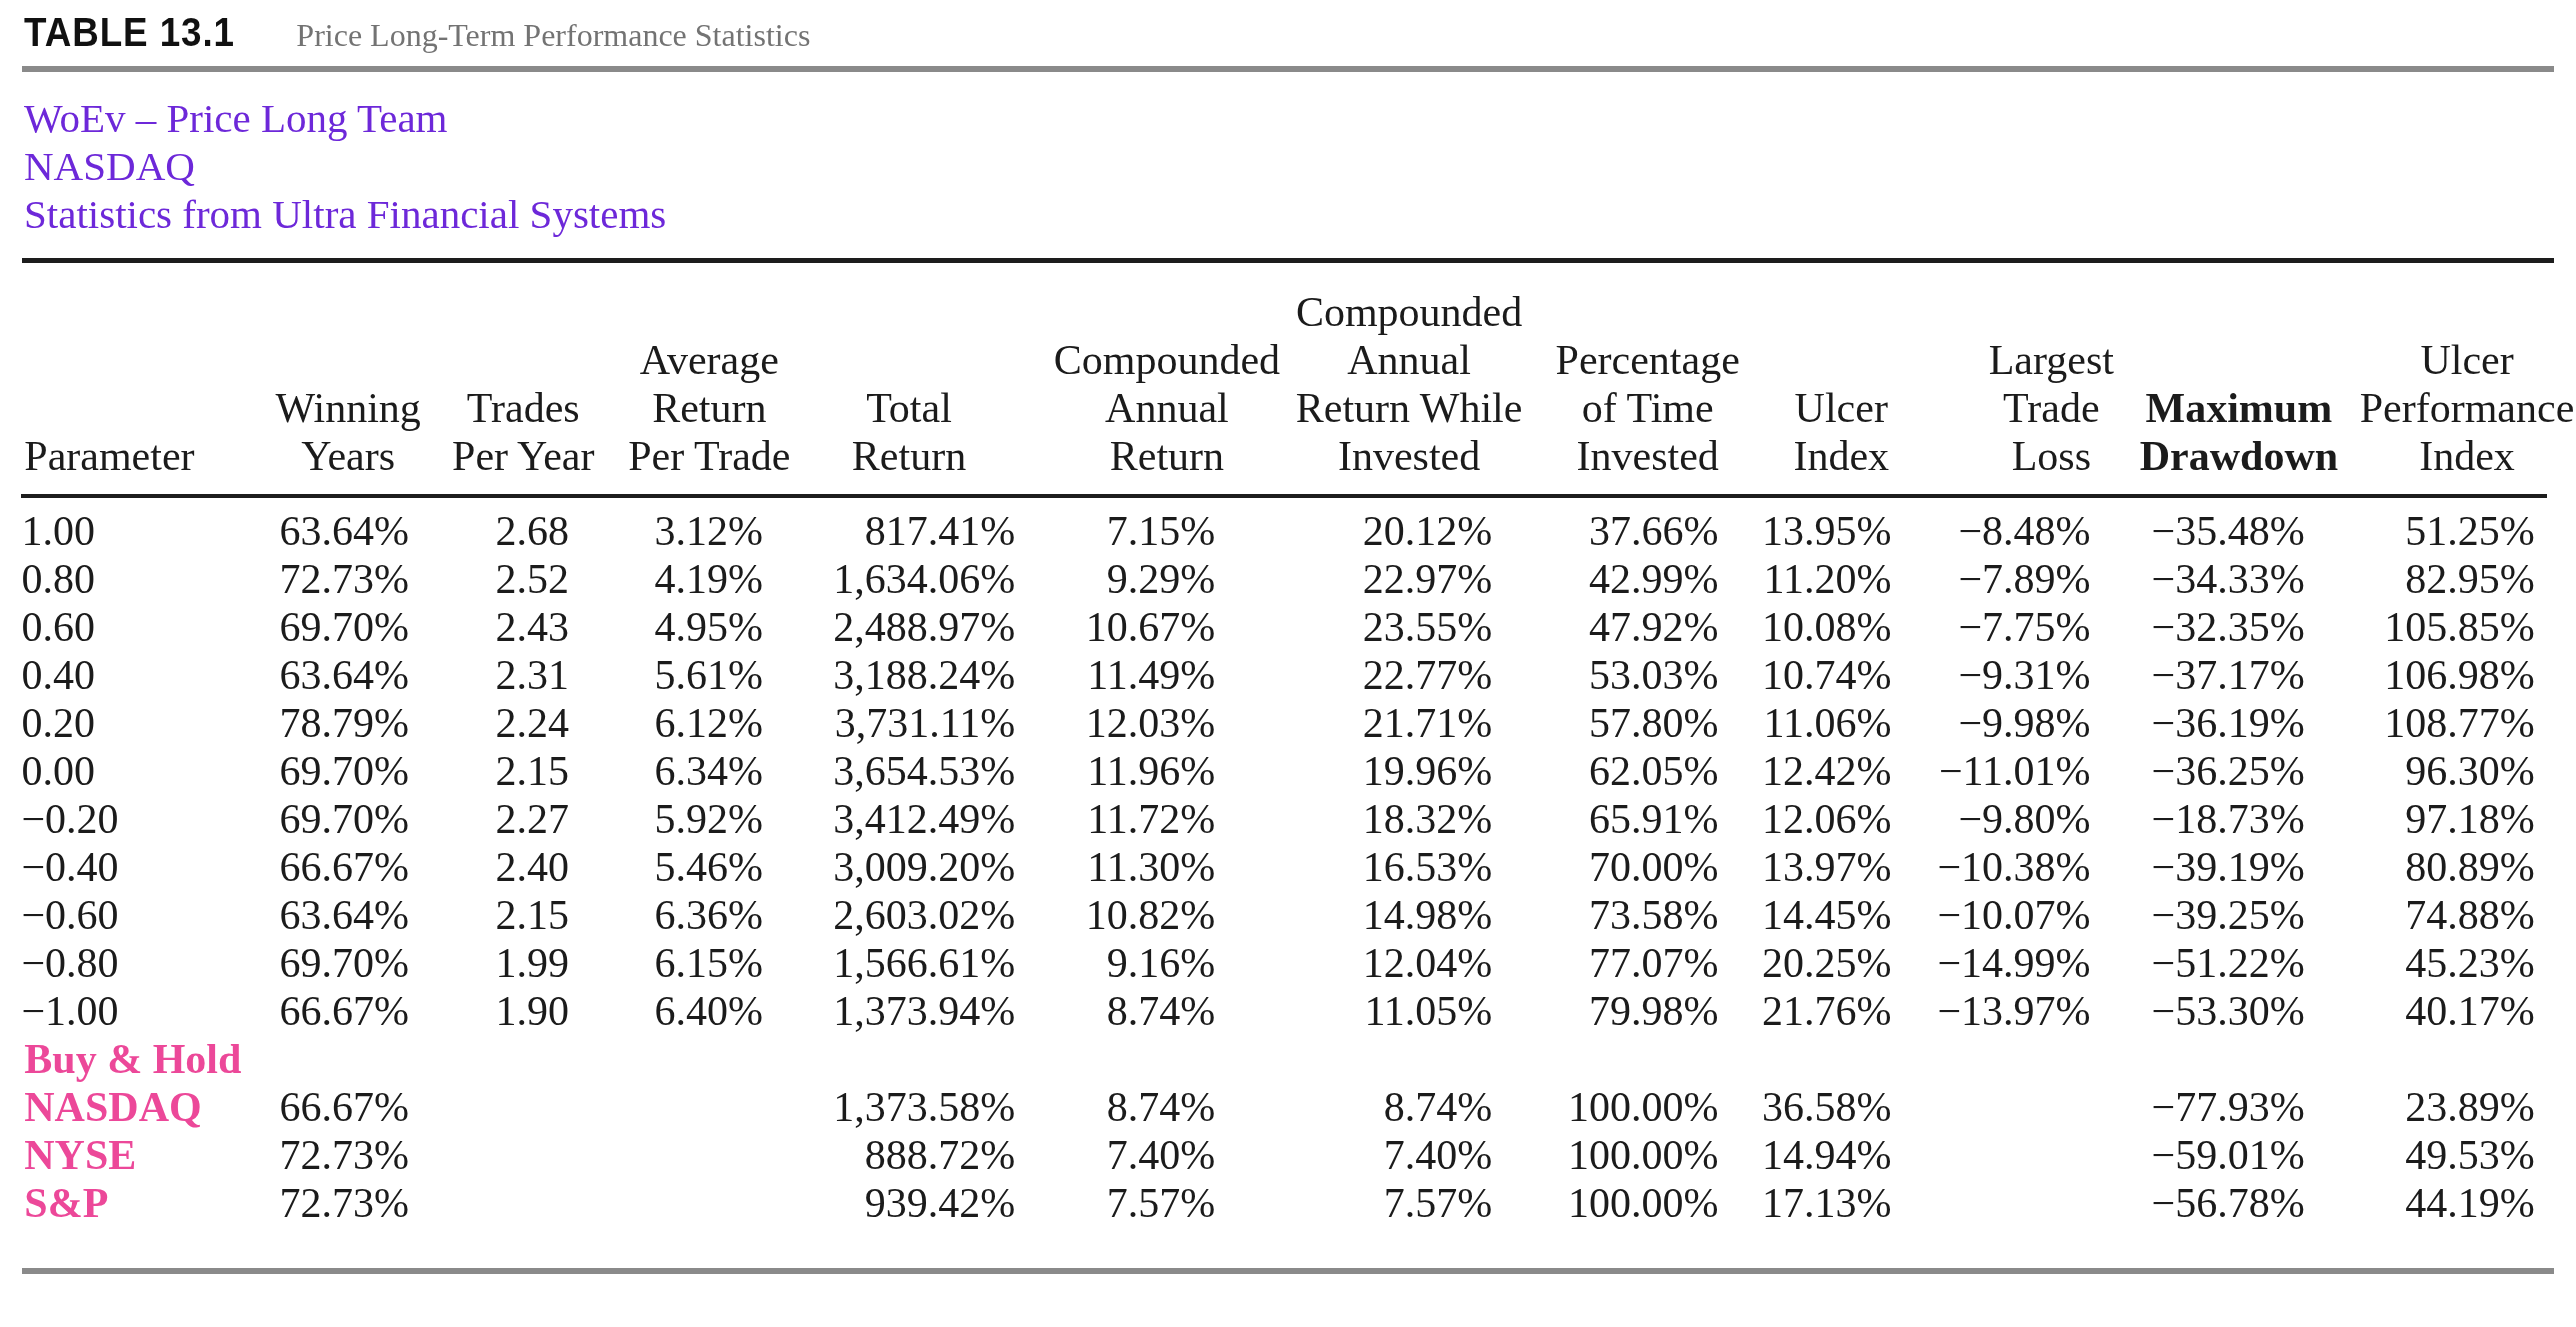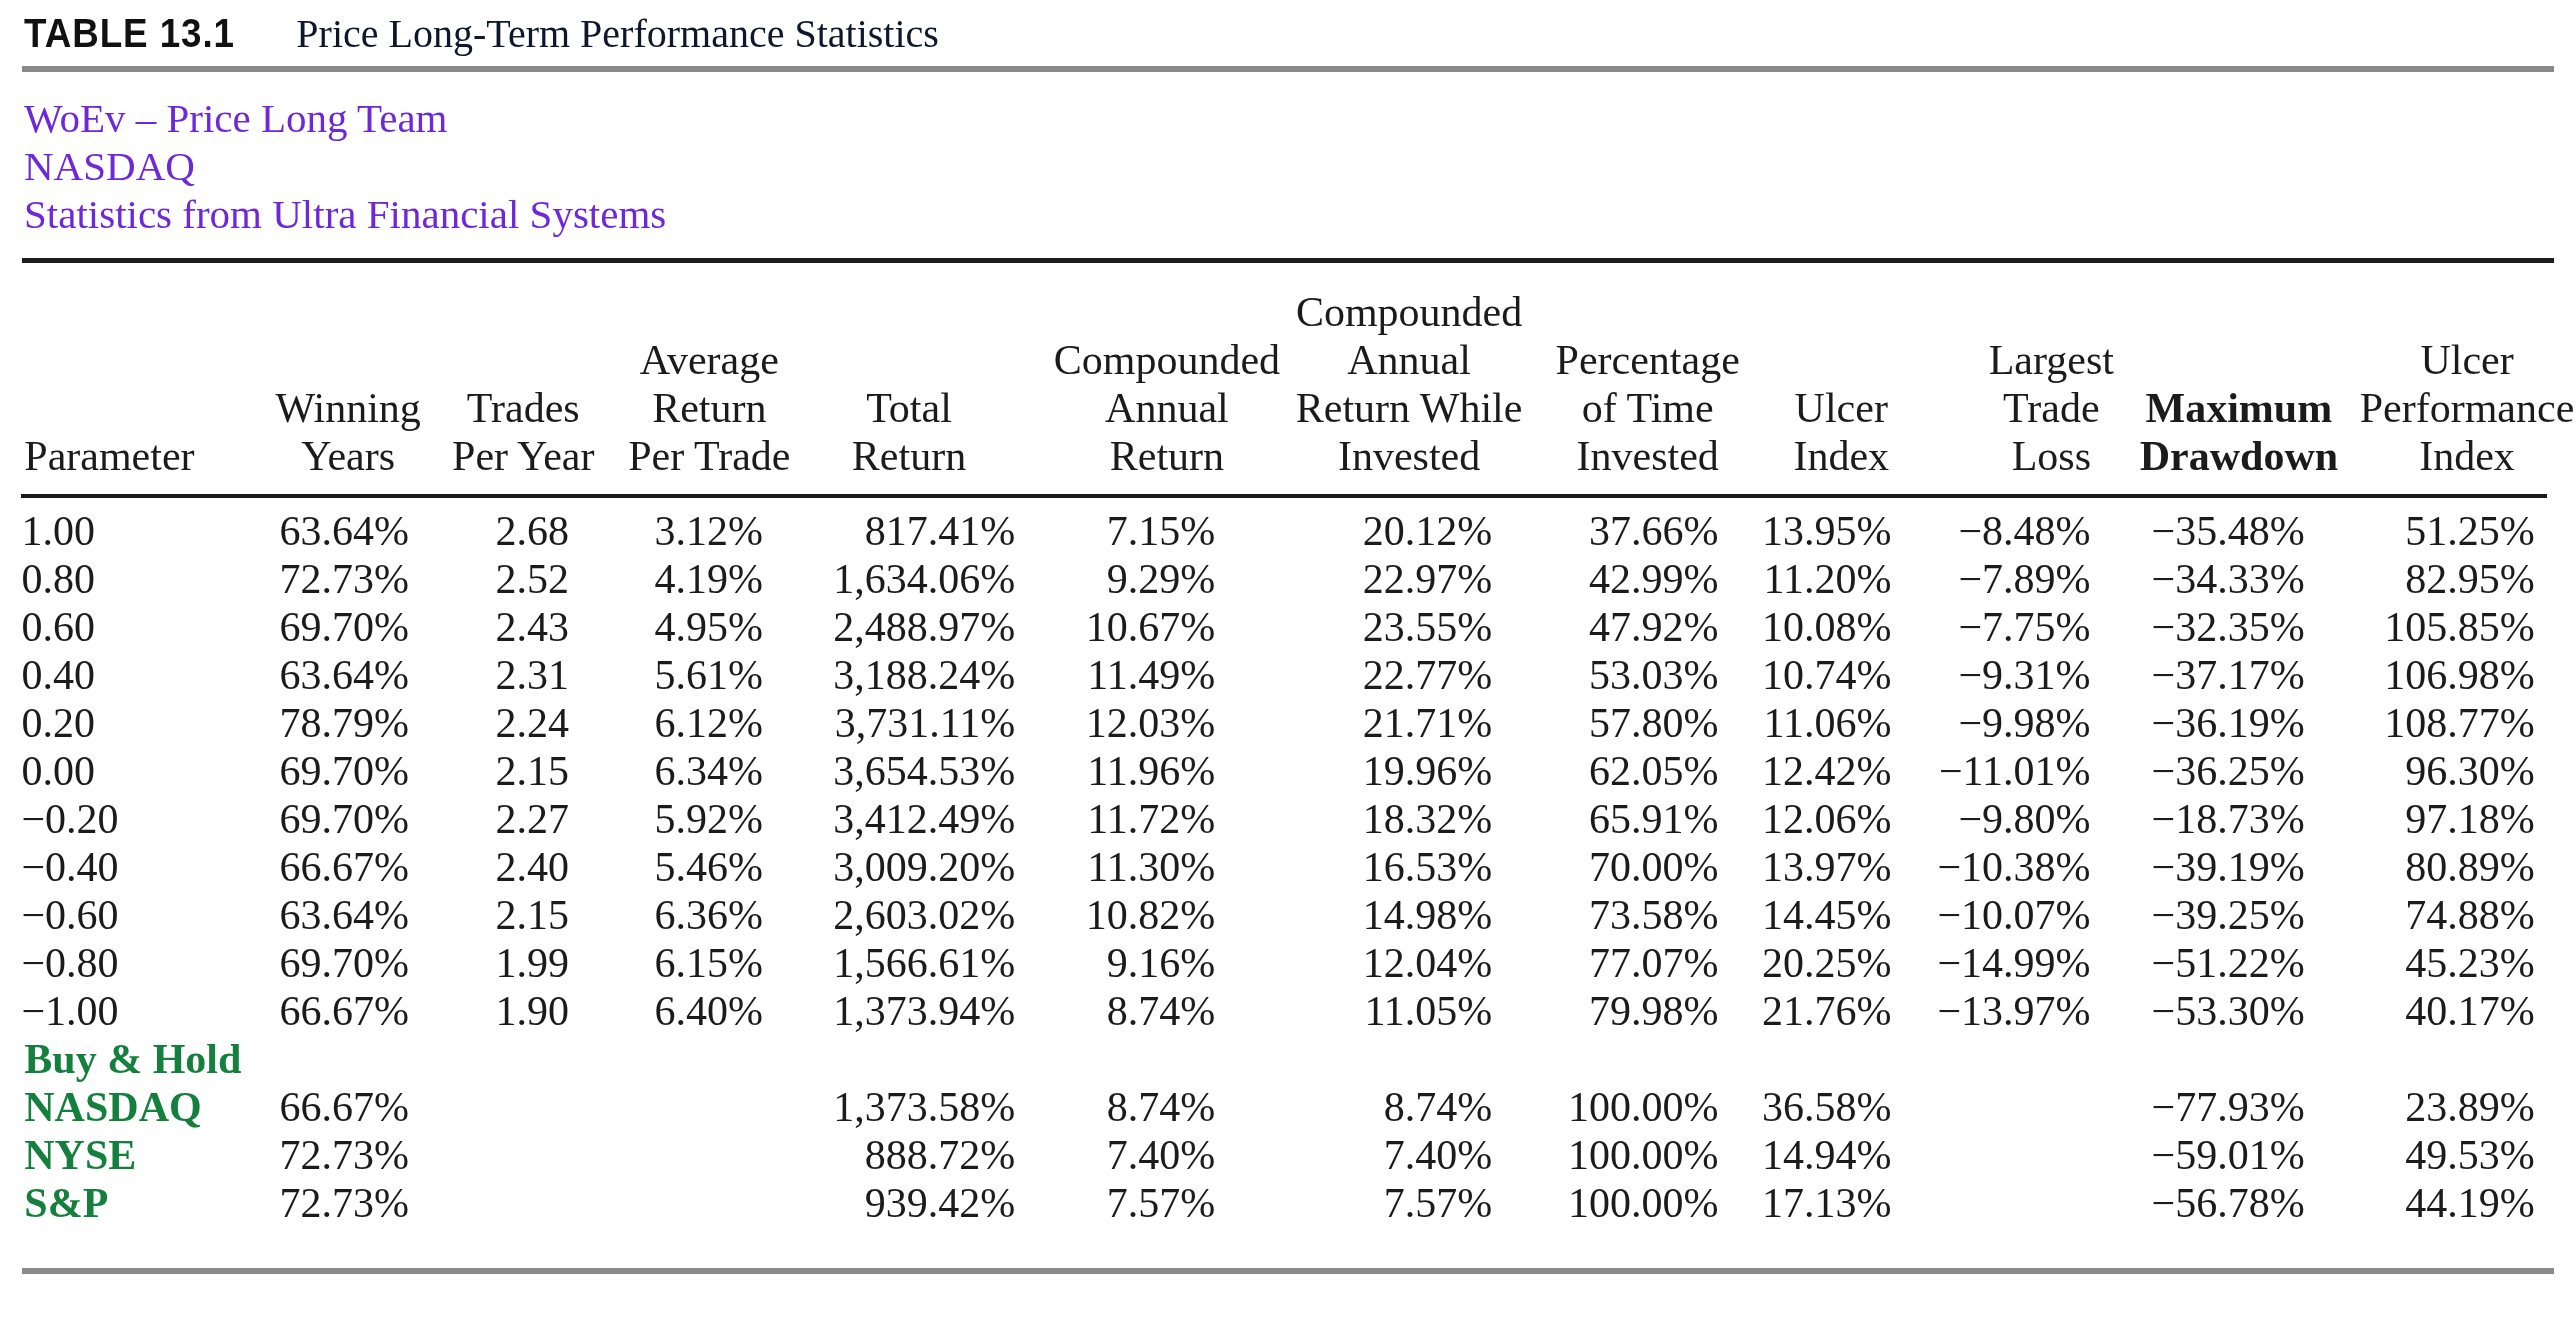--- a/index.html
+++ b/index.html
@@ -30,23 +30,23 @@
     font-weight: 800;
     font-size: 40px;
     letter-spacing: 1px;
     transform: scaleX(0.92);
     transform-origin: left bottom;
     color: #111111;
     vertical-align: baseline;
   }
   .tbl-title {
     font-family: "Liberation Serif", serif;
-    font-size: 40px;
+    font-size: 32px;
     margin-left: 43px;
-    color: #0f172a;
+    color: #737373;
     vertical-align: baseline;
   }
   
   .rule { margin-left: 22.4px; width: 2532px; }
   .rule-gray-top  { margin-top: 0px;  height: 6.8px; background: #8a8a8a; }
   .rule-black-meta{ margin-top: 20.4px; height: 4.9px; background: #1d1d1d; }
   .rule-gray-bot  { margin-top: 41px; height: 5.8px; background: #8a8a8a; }
   
   .meta {
     margin: 21.4px 0 0 24px;
@@ -95,21 +95,21 @@
     white-space: nowrap;
     overflow: visible;
   }
   tbody tr.first-row td { padding-top: 9.7px; }
   td.num { text-align: right; }
   td.param-cell { text-align: left; }
   td.index-cell, td.section-cell {
     text-align: left;
     font-weight: bold;
     padding-left: 2.9px;
-    color: #15803d;
+    color: #ec4899;
   }
 </style>
 </head>
 <body>
 
 <div class="page">
 
   <div class="title-row">
     <span class="tbl-label">TABLE 13.1</span><span class="tbl-title">Price Long-Term Performance Statistics</span>
   </div>

